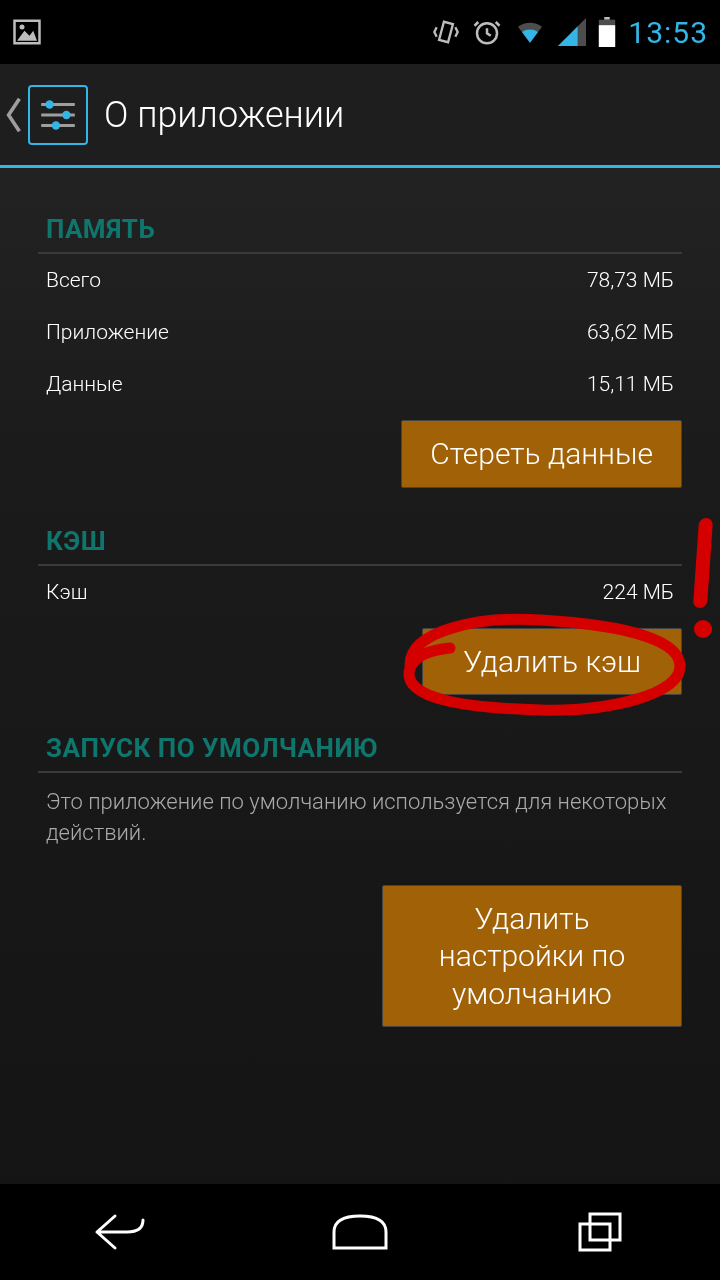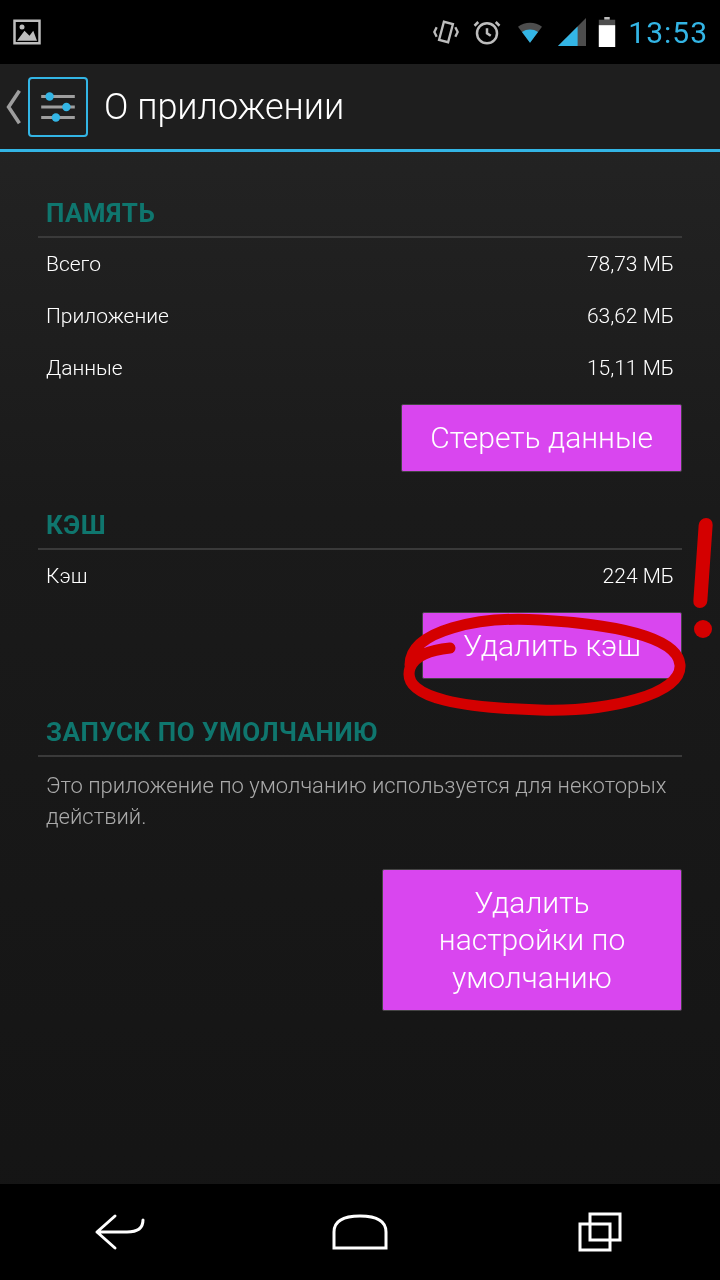--- a/index.html
+++ b/index.html
@@ -21,21 +21,21 @@
     justify-content: space-between;
     padding: 0 12px;
     color: #bdbdbd;
   }
   .status-left, .status-right { display: flex; align-items: center; gap: 12px; }
   .clock { color: #33b5e5; font-size: 30px; letter-spacing: 1px; }
   .icon { display: inline-flex; align-items: center; justify-content: center; }
 
   
   .action-bar {
-    height: 88px;
+    height: 104px;
     display: flex;
     align-items: center;
     padding: 0 4px 0 0;
     border-bottom: 3px solid #33b5e5;
     background: #1e1e1e;
   }
   .action-bar .back-chevron {
     width: 28px; height: 88px;
     display:flex;align-items:center;justify-content:center;
     color:#9e9e9e;
@@ -64,21 +64,21 @@
     justify-content: space-between;
     align-items: center;
     padding: 14px 16px;
     font-size: 21px;
     font-weight: 300;
   }
   .row .label { color: #fff; }
   .row .value { color: #fff; }
   .button-row { display: flex; justify-content: flex-end; padding: 10px 8px 10px 8px; }
   .button {
-    background: #d946ef;
+    background: #a16207;
     color: #fff;
     font-size: 30px;
     font-weight: 300;
     text-align: center;
     padding: 14px 28px;
     border: 1px solid #444;
     border-radius: 2px;
     max-width: 300px;
     line-height: 1.25;
   }

